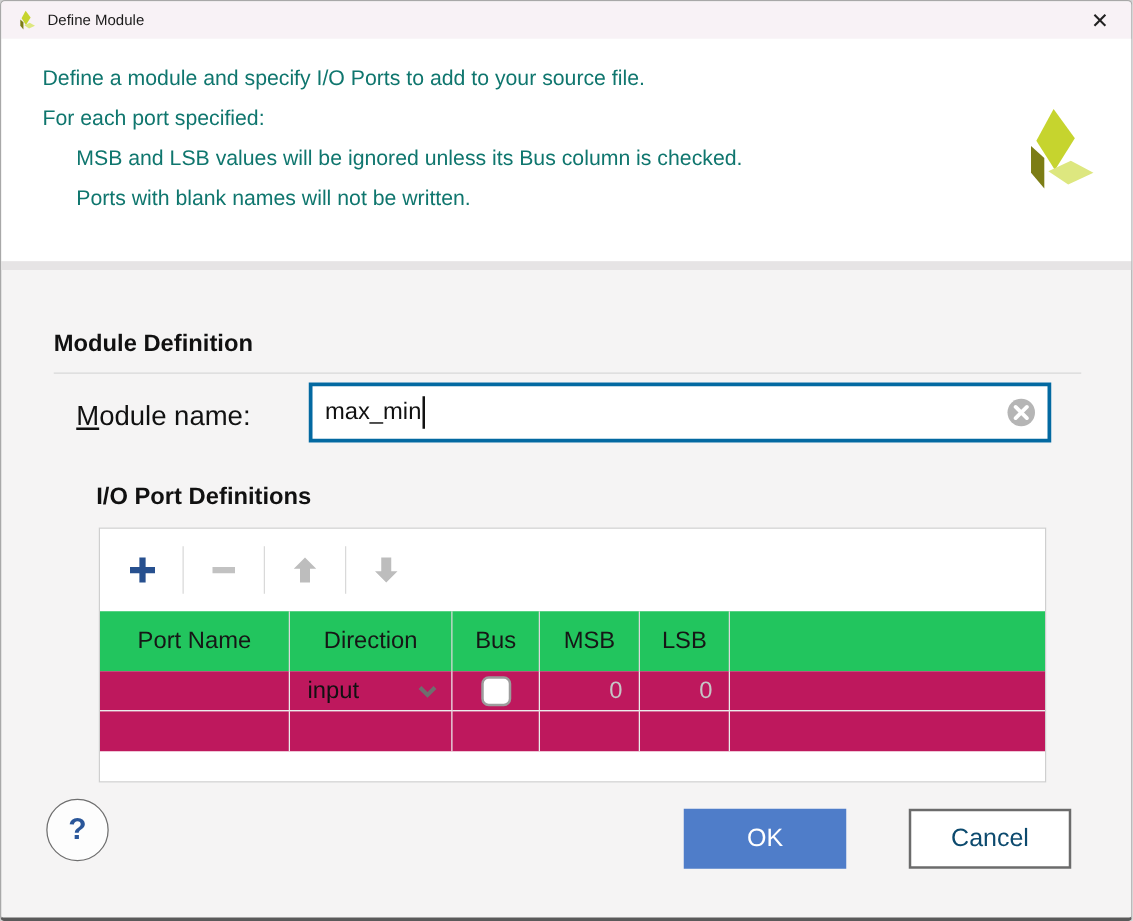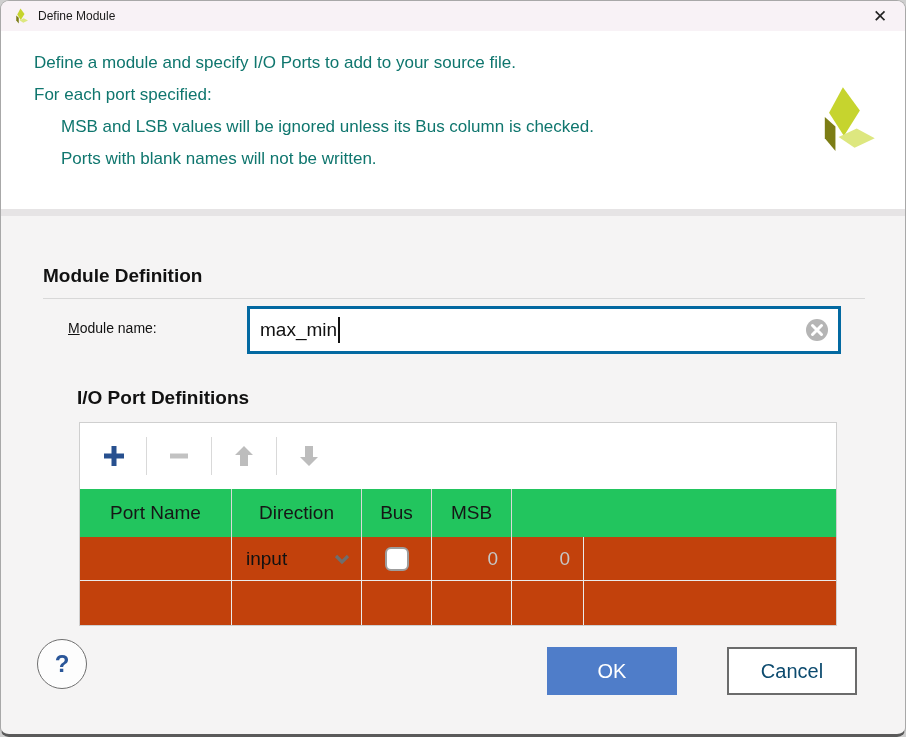--- a/index.html
+++ b/index.html
@@ -3,21 +3,21 @@
 <meta charset="utf-8">
 <style>
   * { margin: 0; padding: 0; box-sizing: border-box; }
   html, body { background: #cfcfcf; font-family: "Liberation Sans", sans-serif; }
   .window {
     position: relative;
     width: 906px; height: 737px;
     background: #f5f4f4;
     border: 1px solid #a8a8a8;
     border-bottom: 3px solid #5a5a5a;
-    border-radius: 9px;
+    border-radius: 4px;
     overflow: hidden;
   }
 
   
   .titlebar {
     position: absolute; left: 0; top: 0; right: 0; height: 30px;
     background: #f8f2f6;
     display: flex; align-items: center;
     padding: 0 8px 0 12px;
   }
@@ -50,22 +50,22 @@
   .section-title { position: absolute; font-size: 19px; font-weight: bold; color: #111; }
   #module-def-title { left: 42px; top: 264px; }
   #io-ports-title   { left: 76px; top: 386px; }
   .rule {
     position: absolute; left: 42px; top: 297px; width: 822px; height: 0;
     border-top: 1px solid #d8d8d8;
   }
 
   
   .module-name-label {
-    position: absolute; left: 67px; top: 319px;
-    font-size: 14px; color: #111;
+    position: absolute; left: 60px; top: 319px;
+    font-size: 22px; color: #111;
   }
   .module-name-label .accel { text-decoration: underline; }
   .textbox {
     position: absolute; left: 246px; top: 305px; width: 594px; height: 48px;
     background: #ffffff; border: 3px solid #0369a1;
     display: flex; align-items: center; padding: 0 40px 0 10px;
     font-size: 19px; color: #111; cursor: text;
   }
   .caret { display: inline-block; width: 2px; height: 26px; background: #111; margin-left: 1px; }
   .clear-btn {
@@ -85,21 +85,21 @@
     width: 34px; height: 34px; border: none; background: transparent;
     display: flex; align-items: center; justify-content: center; padding: 0;
   }
   .tool-sep { width: 1px; height: 38px; background: #d9d9d9; margin: 0 15px; }
 
   .thead { display: flex; height: 48px; background: #22c55e; }
   .thead .cell {
     display: flex; align-items: center; justify-content: center;
     font-size: 19px; color: #161616; border-right: 1px solid #d9d9d9;
   }
-  .trow { display: flex; height: 44px; background: #c2410c; }
+  .trow { display: flex; height: 32px; background: #be185d; }
   .trow .cell { border-right: 1px solid #ebebeb; display: flex; align-items: center; }
   .trow.first .cell { border-bottom: 1px solid #ebebeb; }
 
   .c-port { width: 152px; }
   .c-dir  { width: 130px; }
   .c-bus  { width: 70px;  }
   .c-msb  { width: 80px;  }
   .c-lsb  { width: 72px;  }
   .c-fill { flex: 1; border-right: none !important; }
 
@@ -203,20 +203,21 @@
           <path d="M12 22 L3 13 H8 V2 H16 V13 H21 Z" fill="#bdbdbd"></path>
         </svg>
       </button>
     </div>
 
     <div class="thead">
       <div class="cell c-port">Port Name</div>
       <div class="cell c-dir">Direction</div>
       <div class="cell c-bus">Bus</div>
       <div class="cell c-msb">MSB</div>
+      <div class="cell c-lsb">LSB</div>
       <div class="cell c-fill"></div>
     </div>
 
     <div class="trow first">
       <div class="cell c-port"></div>
       <div class="cell c-dir dir-cell">
         <span>input</span>
         <svg width="18" height="18" viewBox="0 0 18 18">
           <path d="M3 6 L9 12 L15 6" fill="none" stroke="#6e6e6e" stroke-width="3.2"></path>
         </svg>

